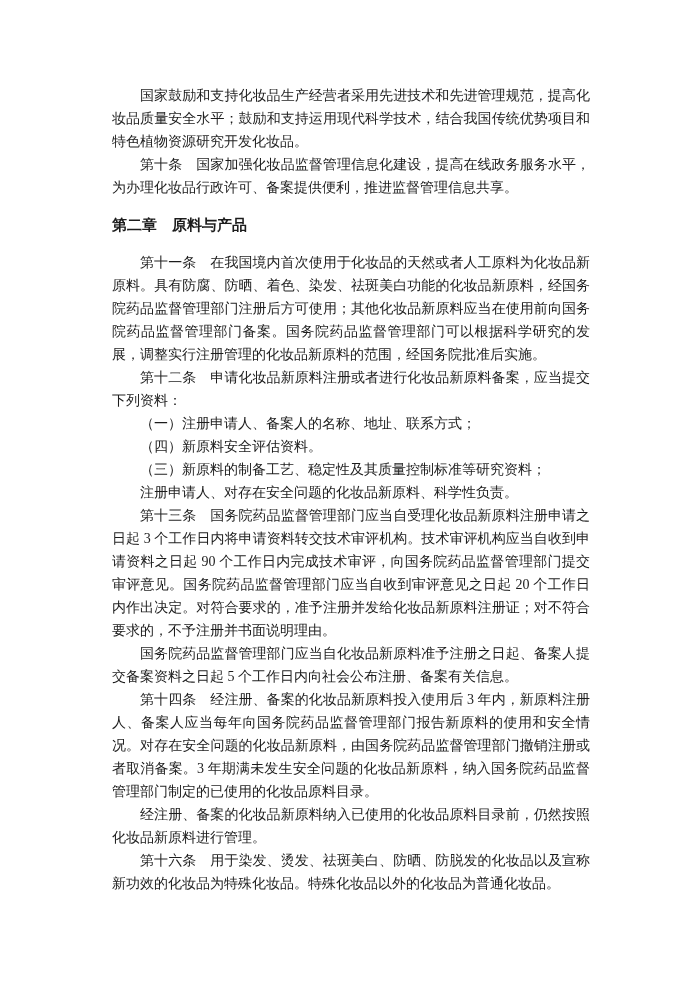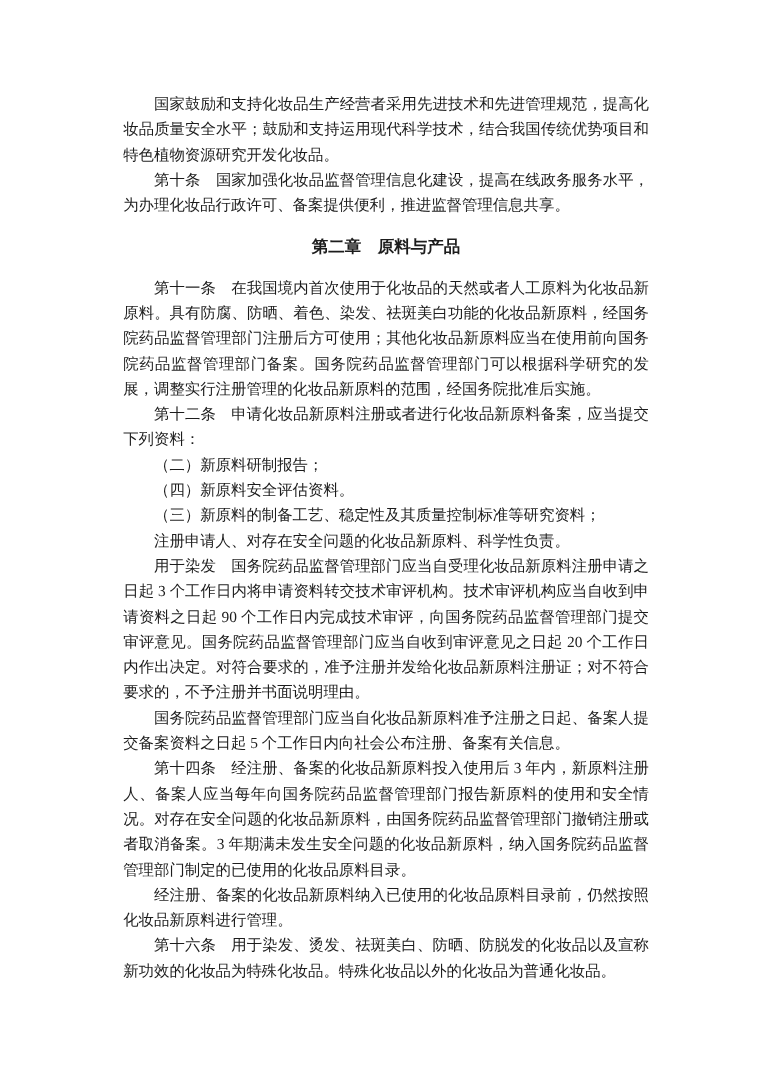--- a/index.html
+++ b/index.html
@@ -21,51 +21,50 @@
     font-size: 14px;
     line-height: 23px;
     text-align: justify;
     text-indent: 2em;
     word-break: break-all;
   }
   .lead { font-weight: normal; }
   .chapter {
     font-size: 15px;
     font-weight: bold;
-    text-align: center;
     text-indent: 0;
     line-height: 23px;
     margin: 15px 0 14px 0;
   }
 </style>
 </head>
 <body>
 
 <div class="page">
 
   <p class="para"><span>国家鼓励和支持化妆品生产经营者采用先进技术和先进管理规范，提高化妆品质量安全水平；鼓励和支持运用现代科学技术，结合我国传统优势项目和特色植物资源研究开发化妆品。</span></p>
 
   <p class="para"><span class="lead">第十条</span><span>　国家加强化妆品监督管理信息化建设，提高在线政务服务水平，为办理化妆品行政许可、备案提供便利，推进监督管理信息共享。</span></p>
 
   <p class="chapter">第二章　原料与产品</p>
 
   <p class="para"><span class="lead">第十一条</span><span>　在我国境内首次使用于化妆品的天然或者人工原料为化妆品新原料。具有防腐、防晒、着色、染发、祛斑美白功能的化妆品新原料，经国务院药品监督管理部门注册后方可使用；其他化妆品新原料应当在使用前向国务院药品监督管理部门备案。国务院药品监督管理部门可以根据科学研究的发展，调整实行注册管理的化妆品新原料的范围，经国务院批准后实施。</span></p>
 
   <p class="para"><span class="lead">第十二条</span><span>　申请化妆品新原料注册或者进行化妆品新原料备案，应当提交下列资料：</span></p>
 
+  <p class="para"><span>（一）注册申请人、备案人的名称、地址、联系方式；</span></p>
 
-  <p class="para"><span>（二）新原料研制报告；</span></p>
 
   <p class="para"><span>（四）新原料安全评估资料。</span></p>
 
   <p class="para"><span>（三）新原料的制备工艺、稳定性及其质量控制标准等研究资料；</span></p>
 
   <p class="para"><span>注册申请人、对存在安全问题的化妆品新原料、科学性负责。</span></p>
 
-  <p class="para"><span class="lead">用于染发</span><span>　国务院药品监督管理部门应当自受理化妆品新原料注册申请之日起 3 个工作日内将申请资料转交技术审评机构。技术审评机构应当自收到申请资料之日起 90 个工作日内完成技术审评，向国务院药品监督管理部门提交审评意见。国务院药品监督管理部门应当自收到审评意见之日起 20 个工作日内作出决定。对符合要求的，准予注册并发给化妆品新原料注册证；对不符合要求的，不予注册并书面说明理由。</span></p>
+  <p class="para"><span class="lead">第十三条</span><span>　国务院药品监督管理部门应当自受理化妆品新原料注册申请之日起 3 个工作日内将申请资料转交技术审评机构。技术审评机构应当自收到申请资料之日起 90 个工作日内完成技术审评，向国务院药品监督管理部门提交审评意见。国务院药品监督管理部门应当自收到审评意见之日起 20 个工作日内作出决定。对符合要求的，准予注册并发给化妆品新原料注册证；对不符合要求的，不予注册并书面说明理由。</span></p>
 
 
   <p class="para"><span>国务院药品监督管理部门应当自化妆品新原料准予注册之日起、备案人提交备案资料之日起 5 个工作日内向社会公布注册、备案有关信息。</span></p>
 
   <p class="para"><span class="lead">第十四条</span><span>　经注册、备案的化妆品新原料投入使用后 3 年内，新原料注册人、备案人应当每年向国务院药品监督管理部门报告新原料的使用和安全情况。对存在安全问题的化妆品新原料，由国务院药品监督管理部门撤销注册或者取消备案。3 年期满未发生安全问题的化妆品新原料，纳入国务院药品监督管理部门制定的已使用的化妆品原料目录。</span></p>
 
   <p class="para"><span>经注册、备案的化妆品新原料纳入已使用的化妆品原料目录前，仍然按照化妆品新原料进行管理。</span></p>
 
 
   <p class="para"><span class="lead">第十六条</span><span>　用于染发、烫发、祛斑美白、防晒、防脱发的化妆品以及宣称新功效的化妆品为特殊化妆品。特殊化妆品以外的化妆品为普通化妆品。</span></p>

